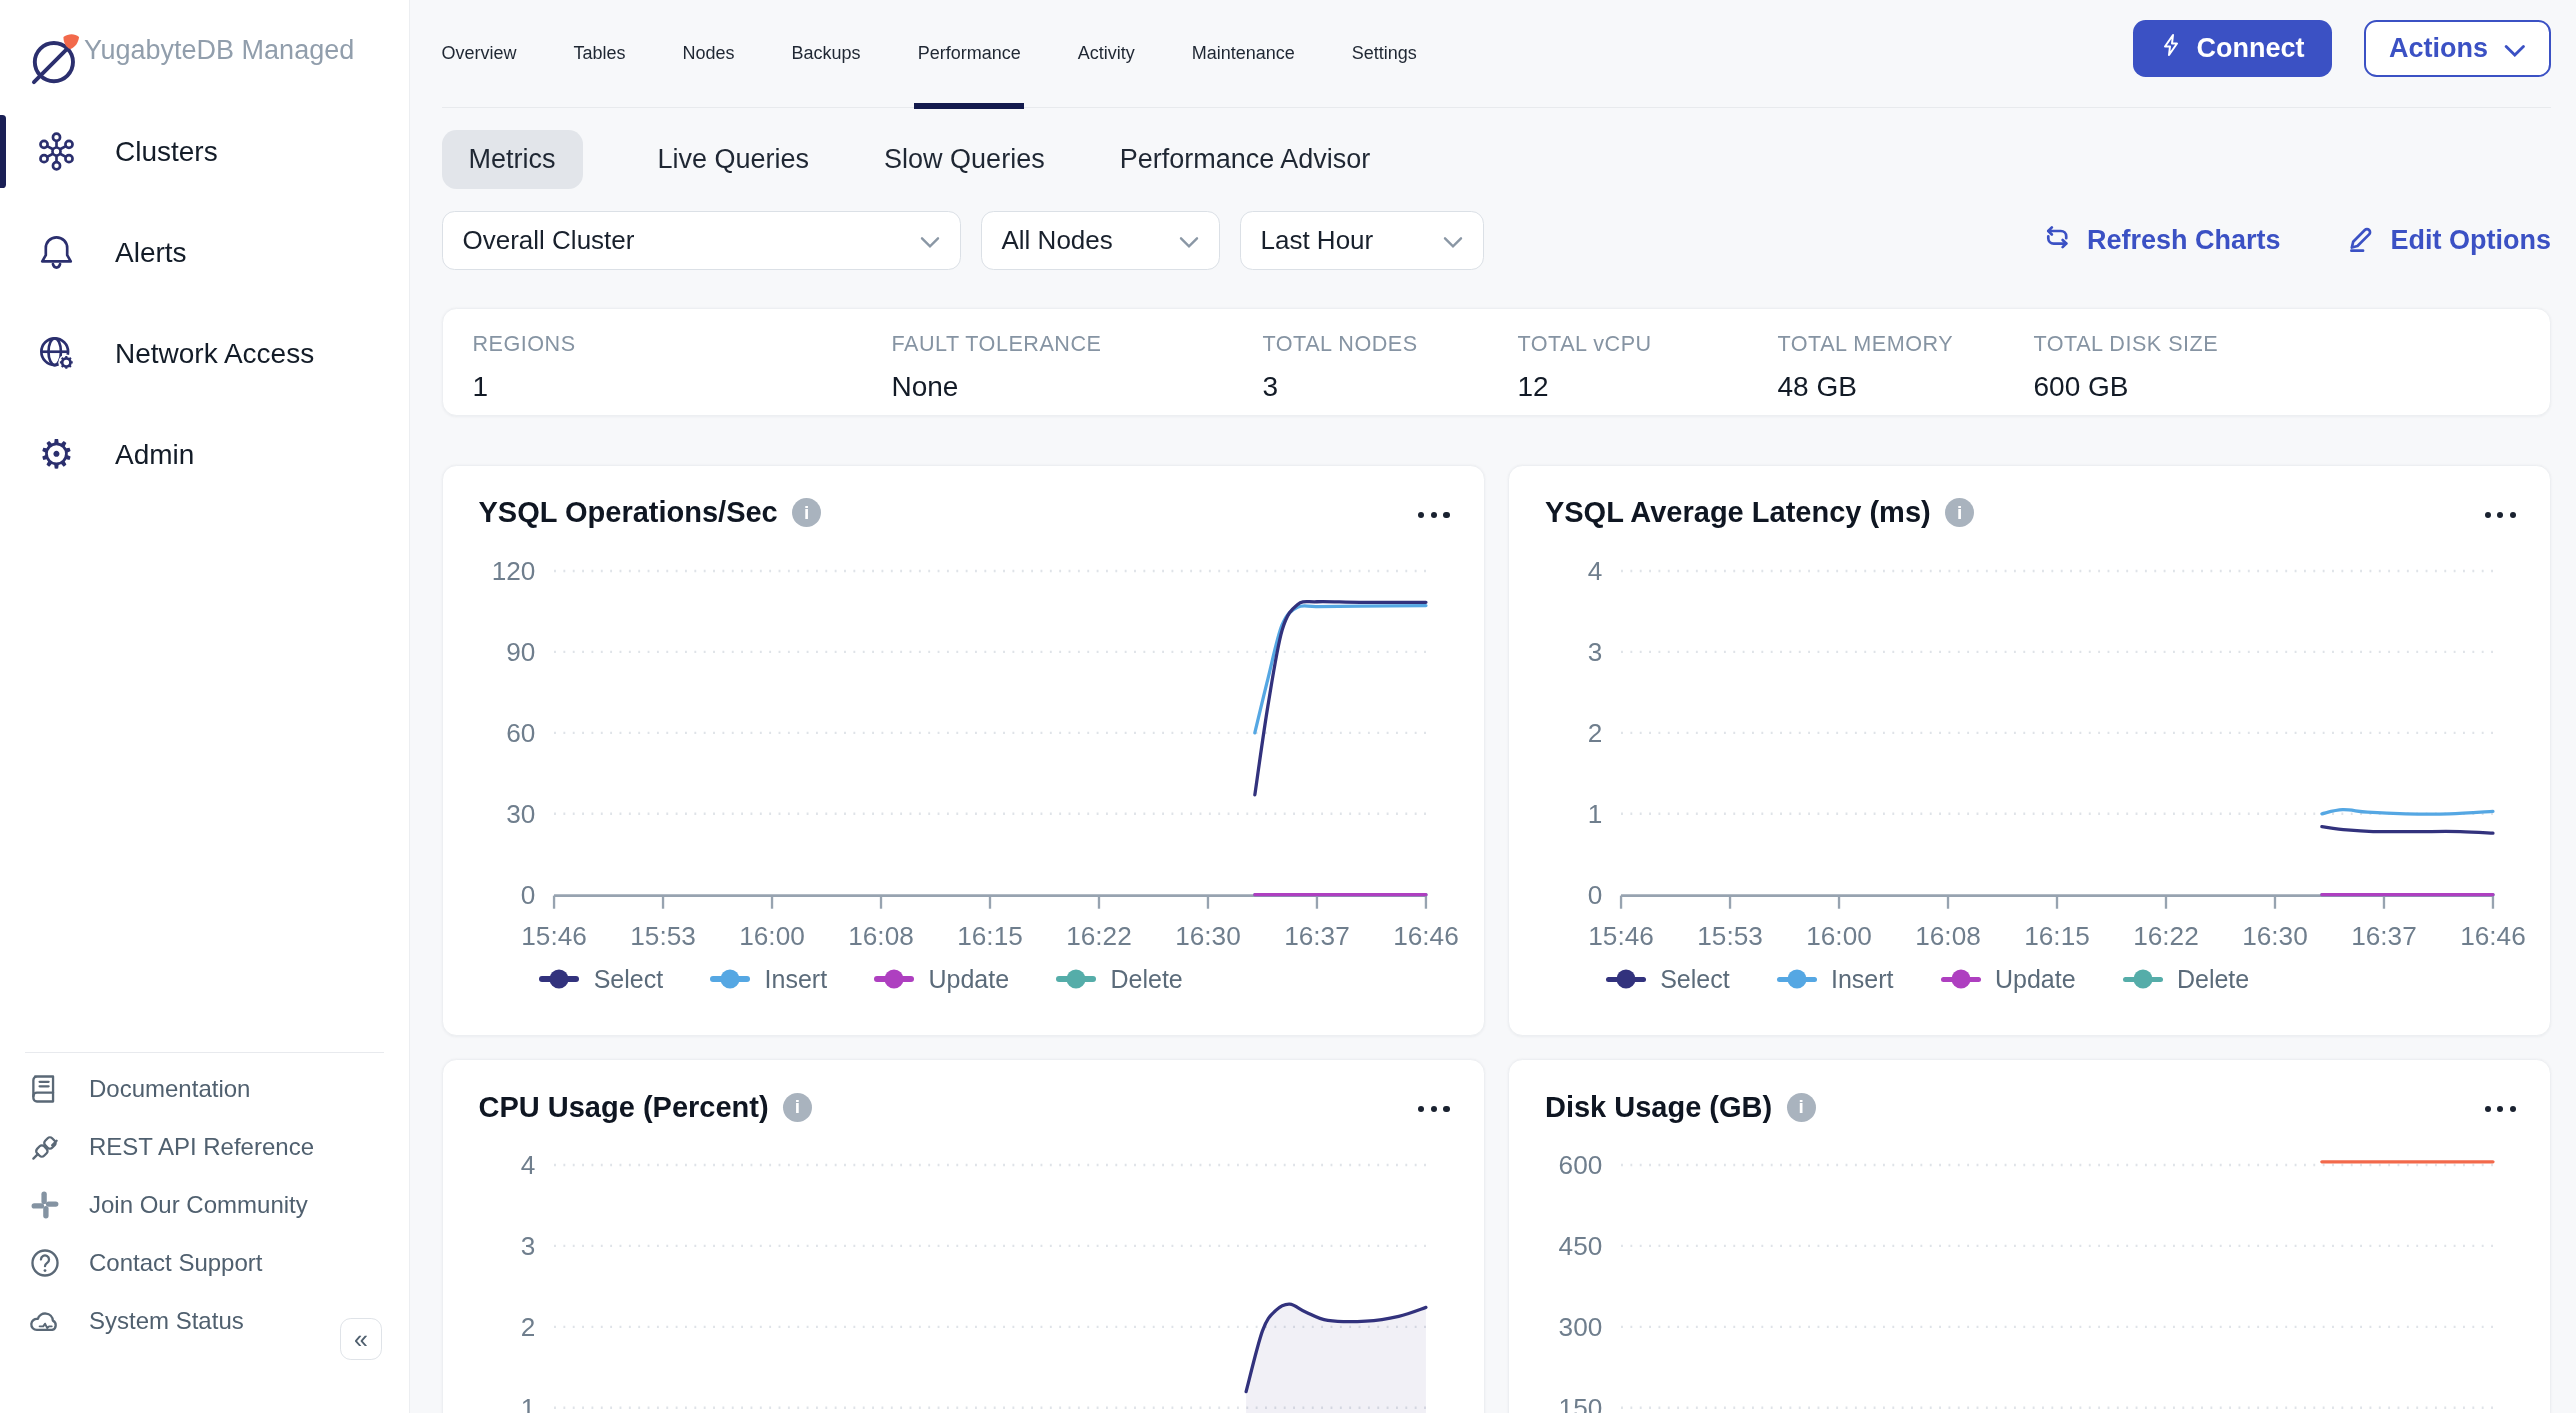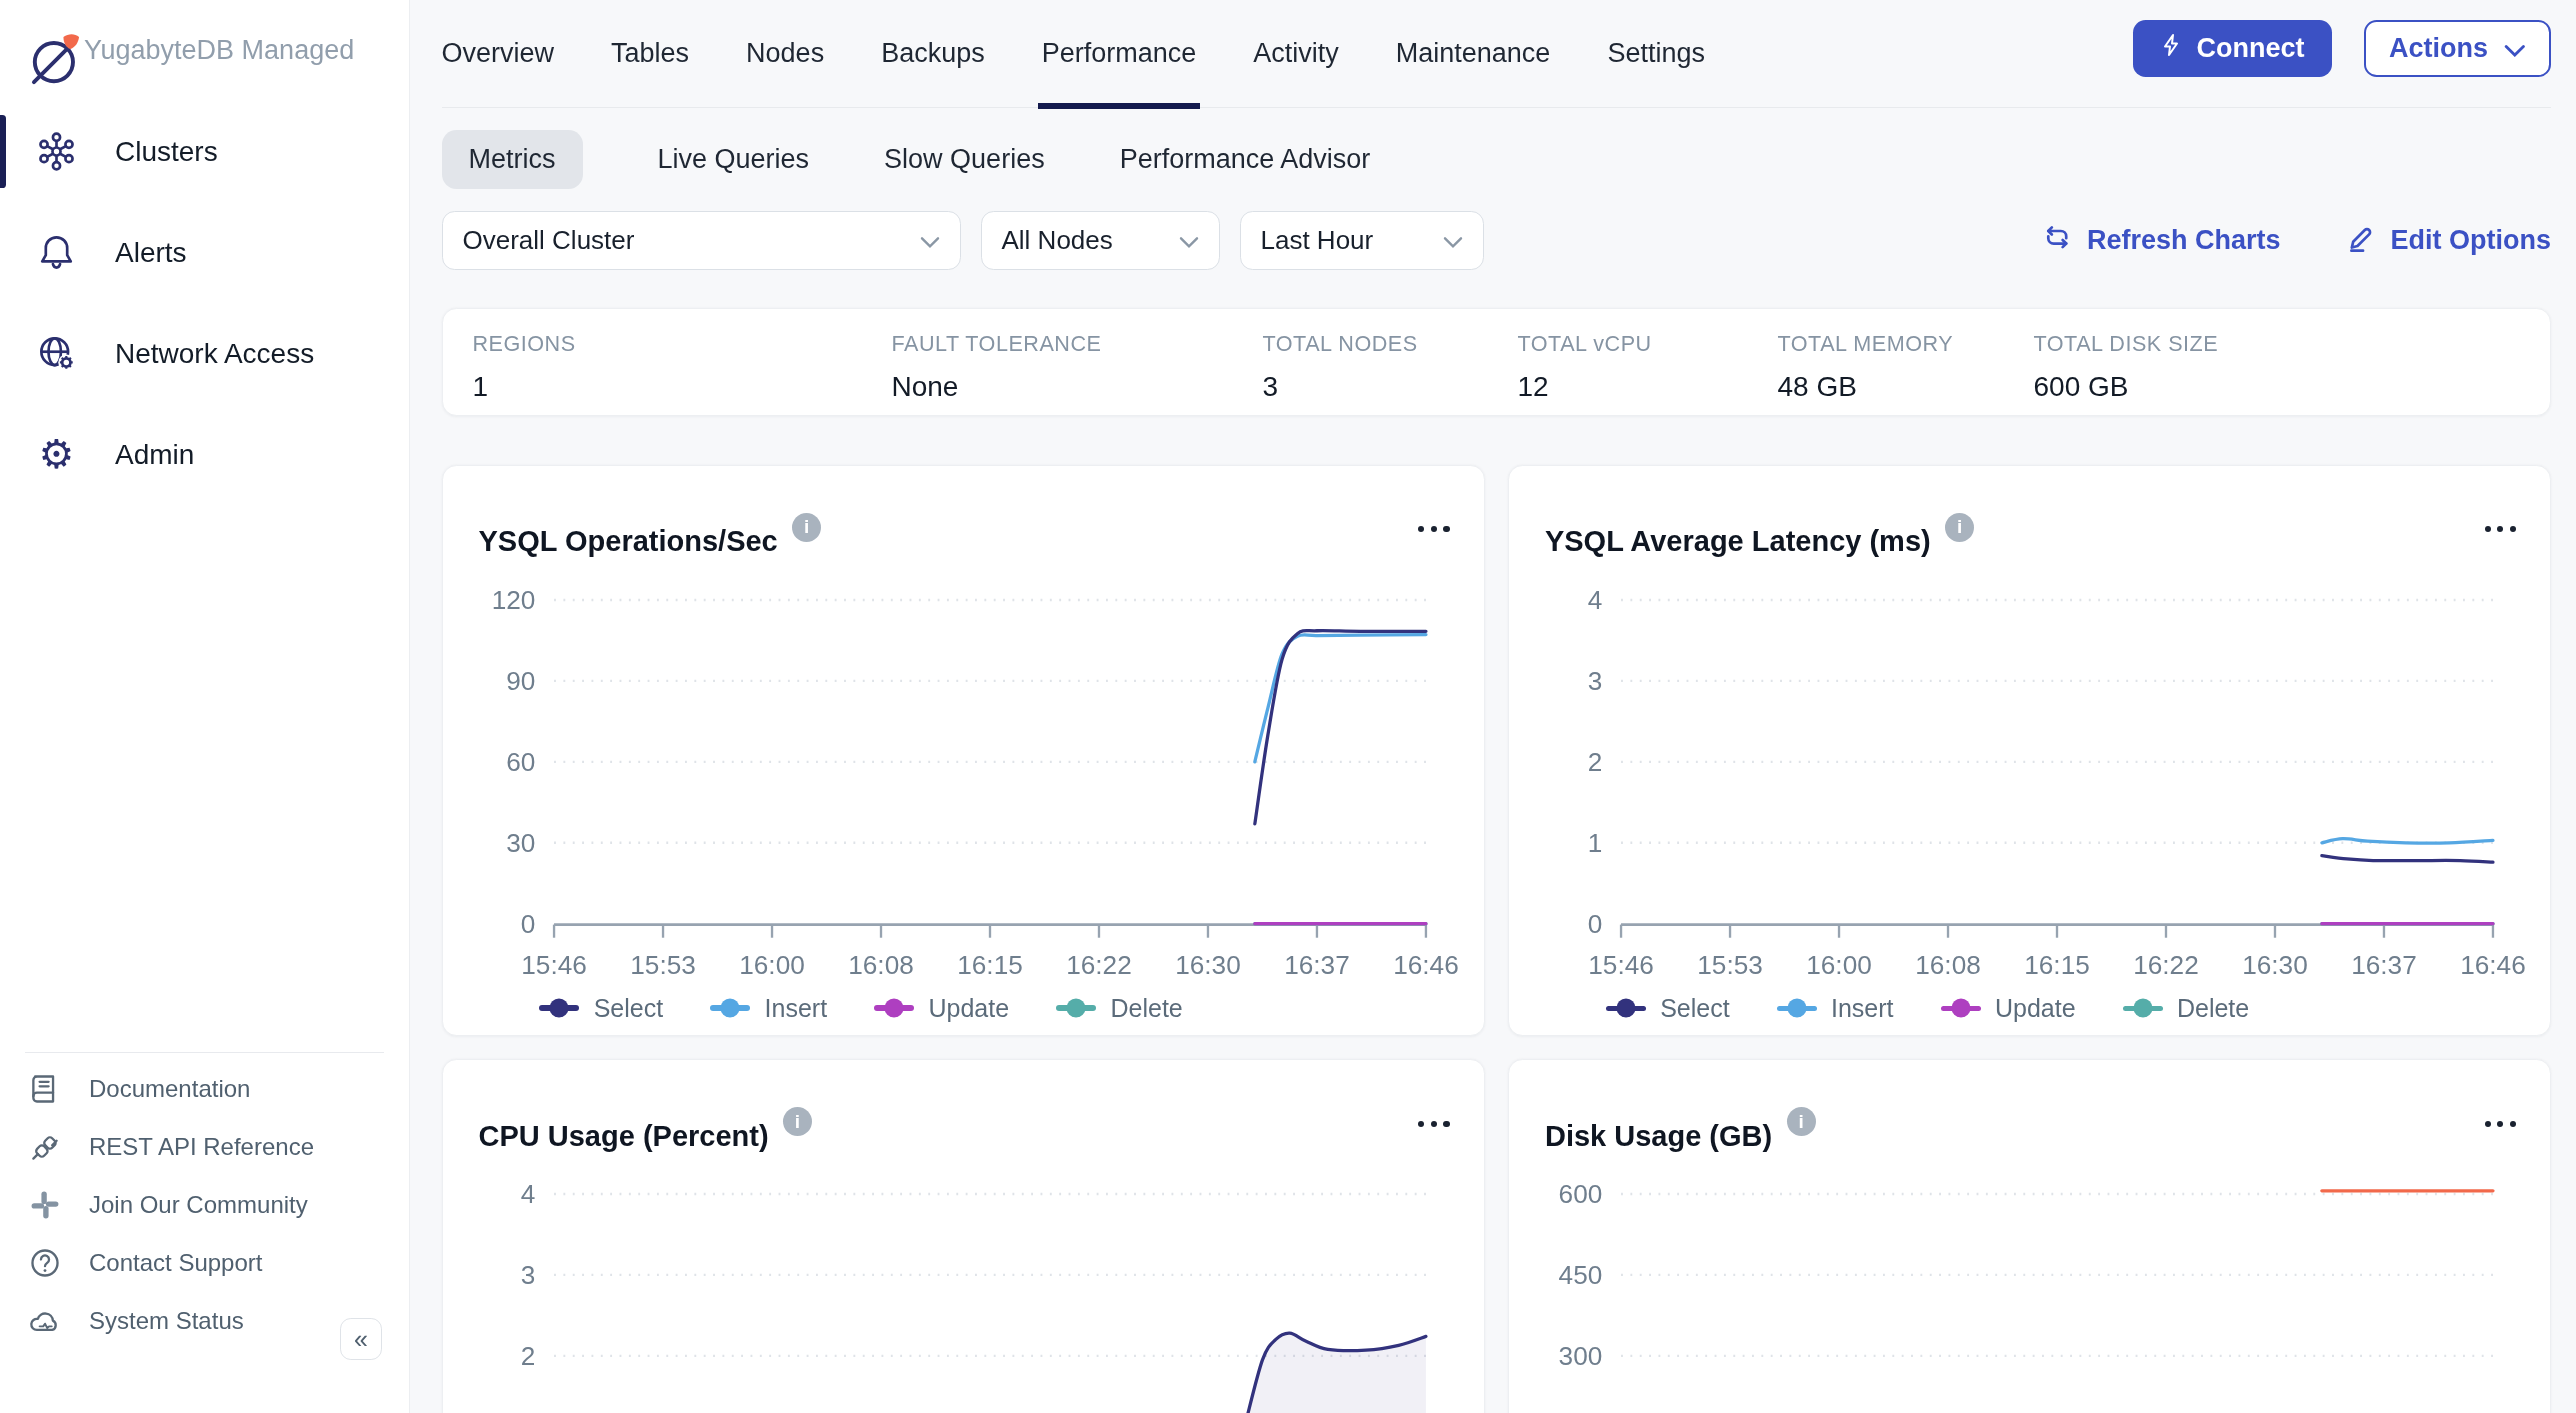--- a/index.html
+++ b/index.html
@@ -26,21 +26,21 @@
   .icon38 { width:34px; height:34px; flex:none; }
   .collapse-btn { position:absolute; right:27px; top:266px; width:42px; height:42px;
     border:1.8px solid #DFE3E8; border-radius:10.8px; background:#fff; display:flex; align-items:center;
     justify-content:center; font-size:25px; color:#50606F; cursor:pointer; }
 
   
   .main { margin-left:411px; padding:0 25px 0 30.5px; position:relative; }
 
   .topbar { position:relative; display:flex; align-items:center; gap:57px; height:108px;
     border-bottom:1.8px solid #E8EAED; padding-right:395px; }
-  .tab { position:relative; font-size:27px; color:#1F2733; height:100%; display:flex;
+  .tab { position:relative; font-size:18px; color:#1F2733; height:100%; display:flex;
     align-items:center; cursor:pointer; white-space:nowrap; }
   .tab.active::after { content:""; position:absolute; left:-3.6px; right:-3.6px; bottom:-1.8px;
     height:6.3px; background:#141A4D; }
   .top-actions { position:absolute; right:0; top:20px; display:flex; gap:32px; }
   .btn-connect { display:flex; align-items:center; gap:12.6px; background:#3B51C4; color:#fff;
     font-size:27px; font-weight:bold; padding:0 27px; height:57px; border-radius:12.6px; border:none; cursor:pointer; }
   .btn-actions { display:flex; align-items:center; gap:16px; background:#fff; color:#3B51C4;
     border:2.7px solid #3B51C4; font-size:27px; font-weight:bold; padding:0 23.4px; height:57px;
     border-radius:12.6px; cursor:pointer; }
 
@@ -62,21 +62,21 @@
   .stat { padding-top:21.6px; }
   .stat:nth-child(1){ width:419px; } .stat:nth-child(2){ width:371px; } .stat:nth-child(3){ width:255px; }
   .stat:nth-child(4){ width:260px; } .stat:nth-child(5){ width:256px; }
   .stat-label { font-size:21.6px; color:#8694A3; letter-spacing:0.5px; }
   .stat-value { font-size:28px; color:#121A26; margin-top:14.4px; }
 
   .grid { display:grid; grid-template-columns:1fr 1fr; gap:23.4px; margin-top:49px; }
   .card { background:#fff; border:0.9px solid #EDEFF2; border-radius:14.4px; height:571px;
     box-shadow:0 0.9px 2.7px rgba(20,30,60,.05); overflow:hidden; }
   .card-head { display:flex; align-items:center; gap:14.4px; padding:30.5px 34px 0 36px; }
-  .card-title { font-size:29px; font-weight:bold; color:#0F1622;margin-top:29px; }
+  .card-title { font-size:29px; font-weight:bold; color:#0F1622; }
   .info-dot { width:29px; height:29px; border-radius:50%; background:#A9B3BE; color:#fff;
     font-size:19px; font-weight:bold; display:flex; align-items:center; justify-content:center; }
   .spacer { flex:1; }
   .dots { display:flex; gap:6.3px; padding-top:3.6px; cursor:pointer; }
   .dots i { width:6.3px; height:6.3px; background:#1A2230; border-radius:50%; }
 
   .chart { padding:12.6px 18px 0 10.8px; }
   svg.plot { width:100%; height:auto; display:block; }
 
   .legend { display:flex; gap:47px; margin:5.4px 0 0 86px; }

